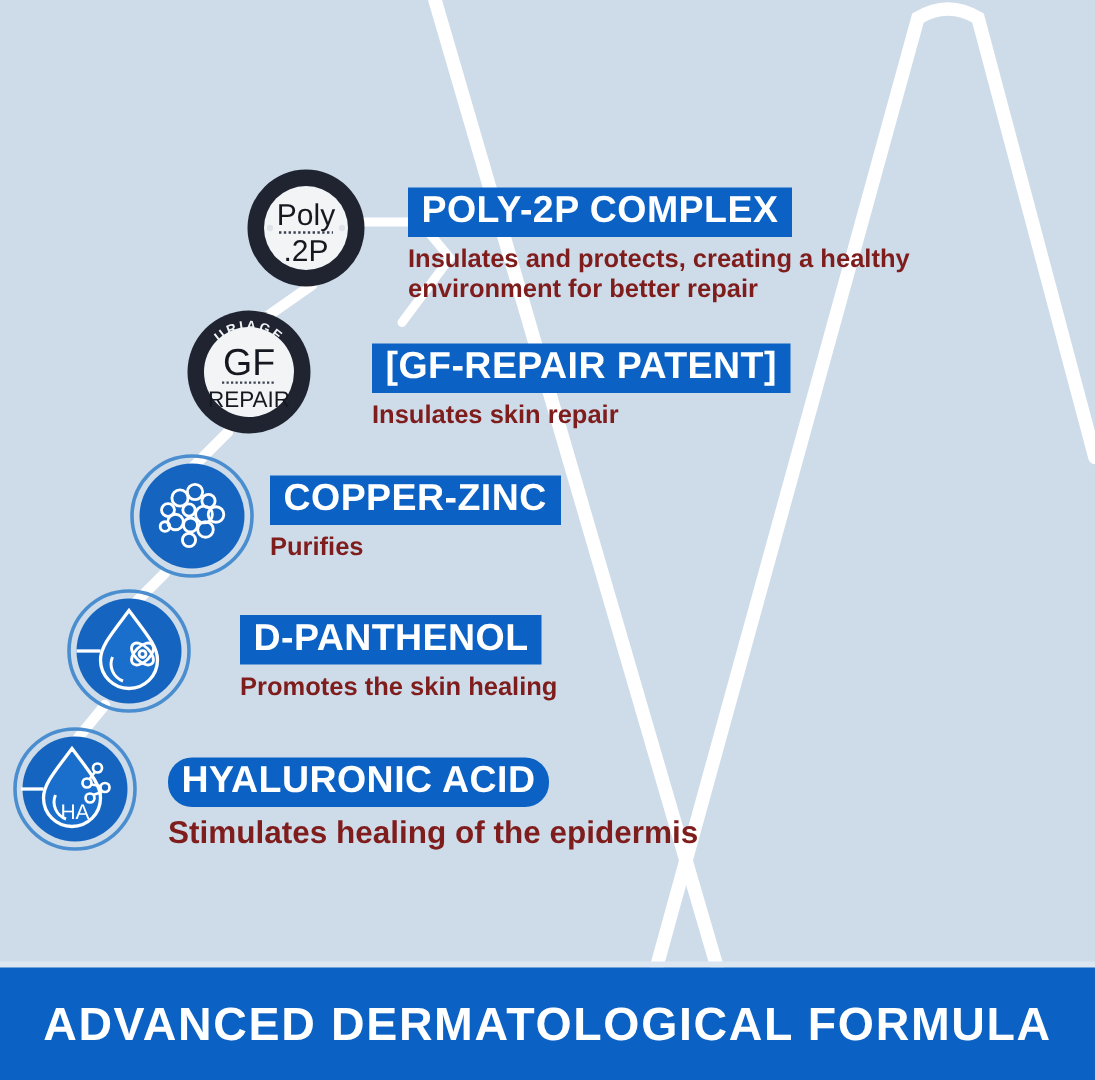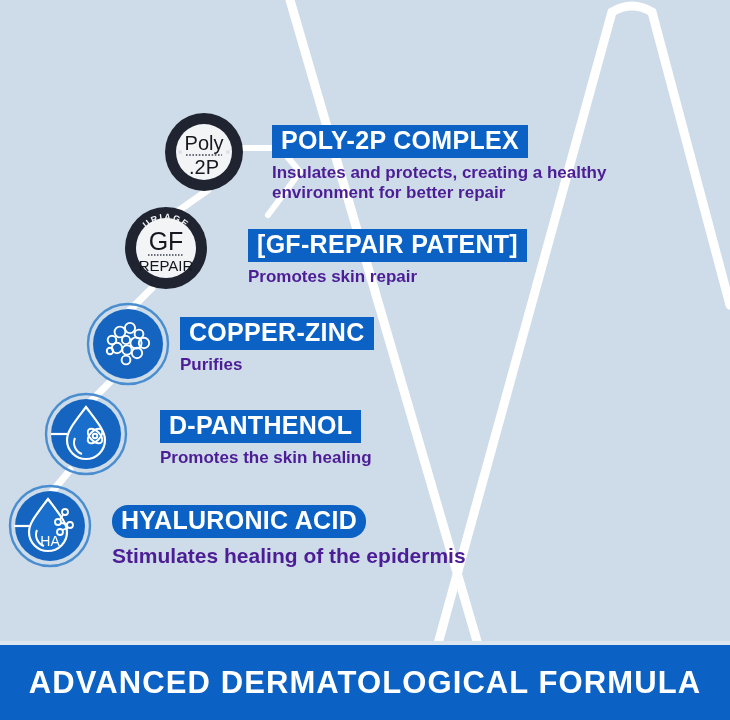--- a/index.html
+++ b/index.html
@@ -49,21 +49,21 @@
     display: inline-block;
     background: #0b62c4;
     color: #ffffff;
     font-weight: 700;
     letter-spacing: 0.3px;
     padding: 3px 9px 4px 9px;
     line-height: 1.02;
     white-space: nowrap;
   }
   .subtitle {
-    color: #4c1d95;
+    color: #7f1d1d;
     font-weight: 700;
     line-height: 1.22;
     margin-top: 5px;
     white-space: pre-line;
   }
 
   
   .r0 .title-bar { font-size: 25px; }
   .r0 .subtitle  { font-size: 17px; }
   .r1 .title-bar { font-size: 25px; }
@@ -165,21 +165,21 @@
           <textPath href="#arcBot" startOffset="50%" text-anchor="middle">BREVET • PATENT</textPath>
         </text>
         <text x="42" y="44" text-anchor="middle" fill="#15181e" font-family="Liberation Sans, sans-serif" font-size="25" font-weight="400">GF</text>
         <line x1="24" y1="49" x2="60" y2="49" stroke="#3a4150" stroke-width="1.5" stroke-dasharray="1.5 1.5"></line>
         <text x="42" y="65" text-anchor="middle" fill="#15181e" font-family="Liberation Sans, sans-serif" font-size="15" font-weight="400">REPAIR</text>
       </svg>
     </div>
 
     <div class="text-wrap" style="left:248px; top:229px; width:430px;">
       <div class="title-bar">[GF-REPAIR PATENT]</div>
-      <div class="subtitle">Promotes skin repair</div>
+      <div class="subtitle">Insulates skin repair</div>
     </div>
   </div>
 
   <div class="row r2" style="left:0; top:0; width:730px; height:720px;">
 
     <div class="icon-wrap" style="left:86px; top:302px; width:84px; height:84px;">
       <svg width="84" height="84" viewBox="0 0 84 84">
         <circle cx="42" cy="42" r="40" fill="none" stroke="#4a8ed0" stroke-width="2.4"></circle>
         <circle cx="42" cy="42" r="35" fill="#1565c0"></circle>
         <g fill="none" stroke="#ffffff" stroke-width="1.9">

